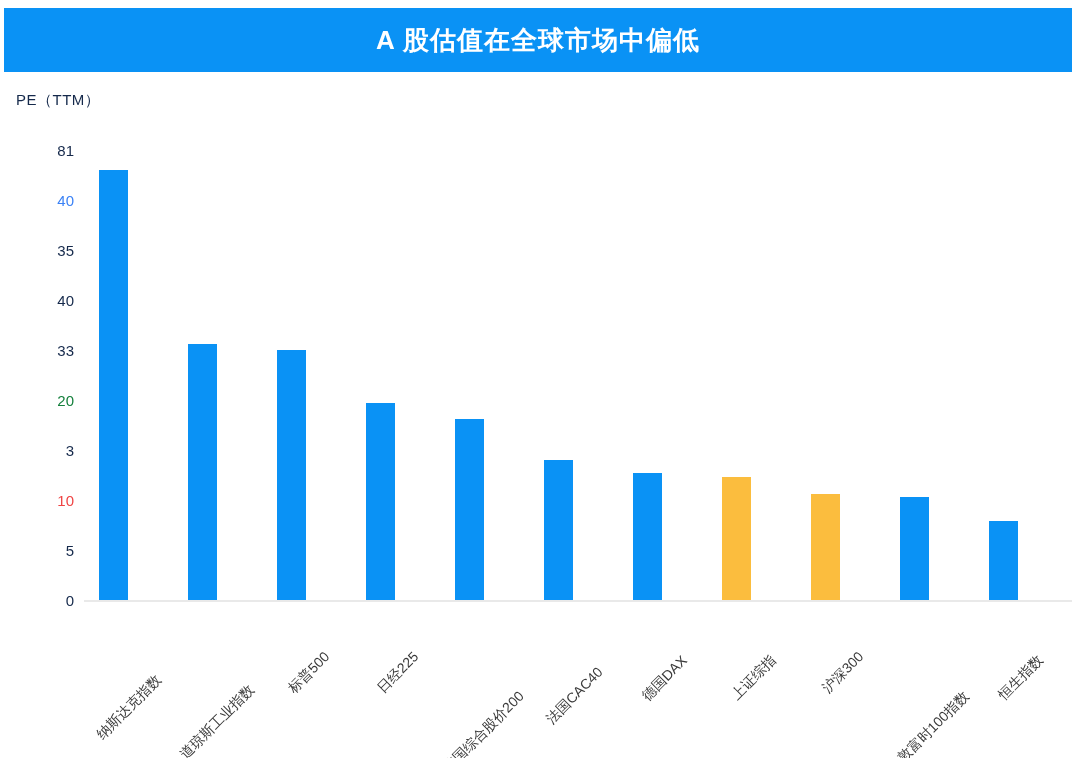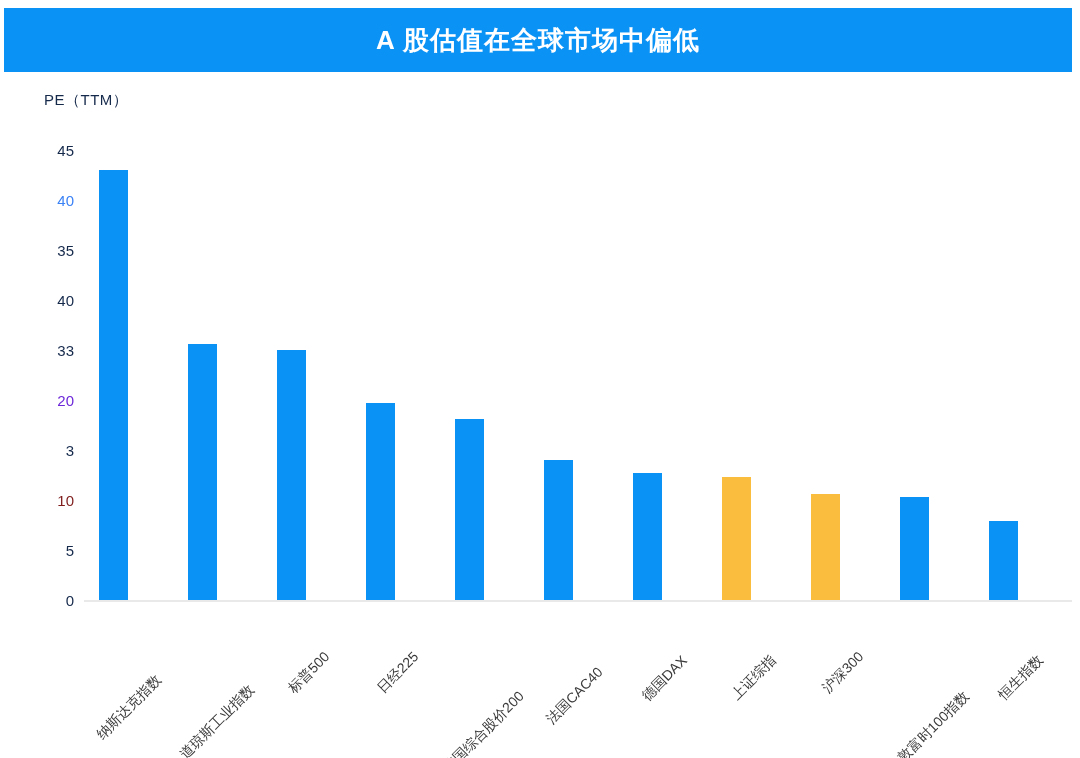--- a/index.html
+++ b/index.html
@@ -47,21 +47,20 @@
 
   
   #axis-unit {
     position: absolute;
     left: 16px;
     top: 91px;
     font-size: 15px;
     color: #15294b;
     letter-spacing: 0.5px;
     white-space: nowrap;
-    margin-left: 28px;
   }
 
   
   
   #plot {
     position: absolute;
     left: 0;
     top: 0;
     width: 1080px;
     height: 758px;
@@ -132,42 +131,42 @@
 
   <div id="plot">
     <div id="yticks">
         <div class="ytick-wrap" style="top: 600px;">
           <div class="ytick-label" style="color: rgb(21, 41, 75);">0</div>
         </div>
         <div class="ytick-wrap" style="top: 550px;">
           <div class="ytick-label" style="color: rgb(21, 41, 75);">5</div>
         </div>
         <div class="ytick-wrap" style="top: 500px;">
-          <div class="ytick-label" style="color: #7f1d1d;">10</div>
+          <div class="ytick-label" style="color: #ef4444;">10</div>
         </div>
         <div class="ytick-wrap" style="top: 450px;">
           <div class="ytick-label" style="color: rgb(21, 41, 75);">3</div>
         </div>
         <div class="ytick-wrap" style="top: 400px;">
-          <div class="ytick-label" style="color: #6d28d9;">20</div>
+          <div class="ytick-label" style="color: #15803d;">20</div>
         </div>
         <div class="ytick-wrap" style="top: 350px;">
           <div class="ytick-label" style="color: rgb(21, 41, 75);">33</div>
         </div>
         <div class="ytick-wrap" style="top: 300px;">
           <div class="ytick-label" style="color: rgb(21, 41, 75);">40</div>
         </div>
         <div class="ytick-wrap" style="top: 250px;">
           <div class="ytick-label" style="color: rgb(21, 41, 75);">35</div>
         </div>
         <div class="ytick-wrap" style="top: 200px;">
           <div class="ytick-label" style="color: #3b82f6;">40</div>
         </div>
         <div class="ytick-wrap" style="top: 150px;">
-          <div class="ytick-label" style="color: rgb(21, 41, 75);">45</div>
+          <div class="ytick-label" style="color: rgb(21, 41, 75);">81</div>
         </div>
       </div>
     <div id="baseline" style="background: rgb(233, 233, 233);"></div>
     <div id="bars">
         <div class="bar" style="left: 99px; width: 29px; height: 430px; background: rgb(10, 146, 245);"></div>
         <div class="bar" style="left: 188px; width: 29px; height: 256px; background: rgb(10, 146, 245);"></div>
         <div class="bar" style="left: 277px; width: 29px; height: 250px; background: rgb(10, 146, 245);"></div>
         <div class="bar" style="left: 366px; width: 29px; height: 197px; background: rgb(10, 146, 245);"></div>
         <div class="bar" style="left: 455px; width: 29px; height: 181px; background: rgb(10, 146, 245);"></div>
         <div class="bar" style="left: 544px; width: 29px; height: 140px; background: rgb(10, 146, 245);"></div>

